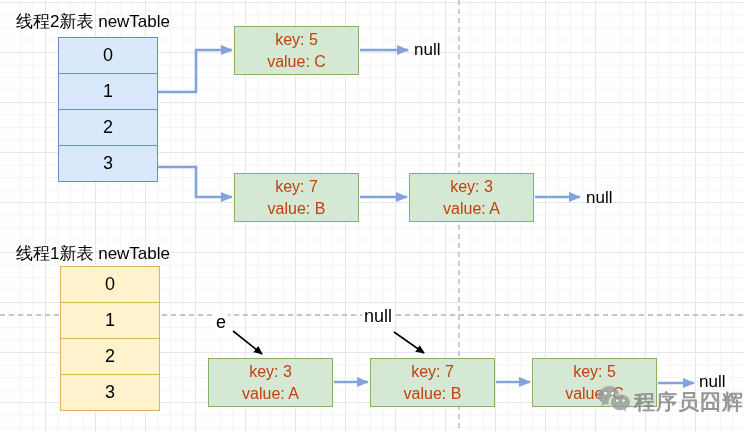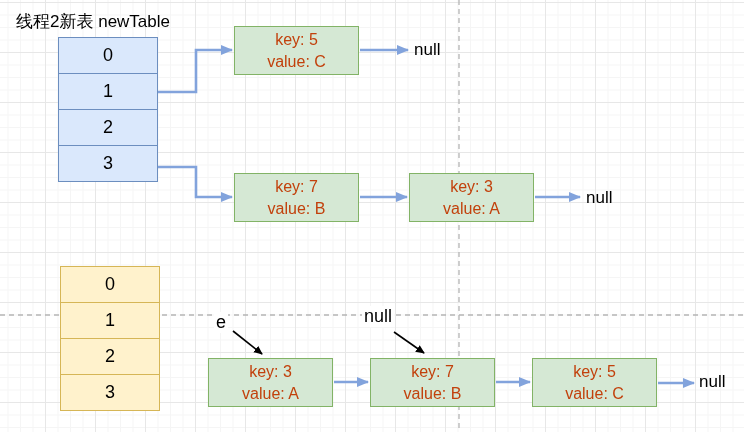--- a/index.html
+++ b/index.html
@@ -88,20 +88,21 @@
   <div class="node" style="left:234px;top:173px">
     <div>key: 7</div>
     <div>value: B</div>
   </div>
   <div class="node" style="left:409px;top:173px">
     <div>key: 3</div>
     <div>value: A</div>
   </div>
   <div class="nulltext" style="left:586px;top:188px">null</div>
 
+  <div class="title" style="left:16px;top:242px">线程1新表 newTable</div>
 
   <div class="table yellow" style="left:60px;top:266px">
     <div class="cell">0</div>
     <div class="cell">1</div>
     <div class="cell">2</div>
     <div class="cell">3</div>
   </div>
 
   <div class="ptrlabel" style="left:214px;top:312px">e</div>
   <div class="ptrlabel" style="left:362px;top:306px">null</div>
@@ -113,14 +114,27 @@
   <div class="node" style="left:370px;top:358px">
     <div>key: 7</div>
     <div>value: B</div>
   </div>
   <div class="node" style="left:532px;top:358px">
     <div>key: 5</div>
     <div>value: C</div>
   </div>
   <div class="nulltext" style="left:699px;top:372px">null</div>
 
+  <div class="watermark">
+    <span>
+      <svg width="34" height="30" viewBox="0 0 34 30">
+        <path fill="#9a9a9a" fill-opacity="0.8" d="M13,2 C6.4,2 1,6.3 1,11.6 c0,3 1.7,5.6 4.3,7.3 l-1,3.2 3.6,-1.9 c1,0.3 2,0.4 3.1,0.4 0.3,0 0.6,0 0.9,0 -0.2,-0.7 -0.3,-1.4 -0.3,-2.2 0,-4.5 4.3,-8.1 9.6,-8.1 0.3,0 0.7,0 1,0 C21.4,5.7 17.6,2 13,2 Z"></path>
+        <circle cx="8.6" cy="9.3" r="1.4" fill="#ffffff"></circle>
+        <circle cx="15.6" cy="9.3" r="1.4" fill="#ffffff"></circle>
+        <path fill="#9a9a9a" fill-opacity="0.8" d="M33,18.4 c0,-4.3 -4.3,-7.8 -9.5,-7.8 -5.2,0 -9.5,3.5 -9.5,7.8 0,4.3 4.3,7.8 9.5,7.8 1,0 1.9,-0.1 2.8,-0.4 l3.2,1.7 -0.9,-2.8 C31.4,23.2 33,21 33,18.4 Z"></path>
+        <circle cx="20.2" cy="16.6" r="1.2" fill="#ffffff"></circle>
+        <circle cx="26.6" cy="16.6" r="1.2" fill="#ffffff"></circle>
+      </svg>
+    </span>
+    <span class="wm-text">程序员囧辉</span>
+  </div>
 
 </div>
 
 </body></html>

